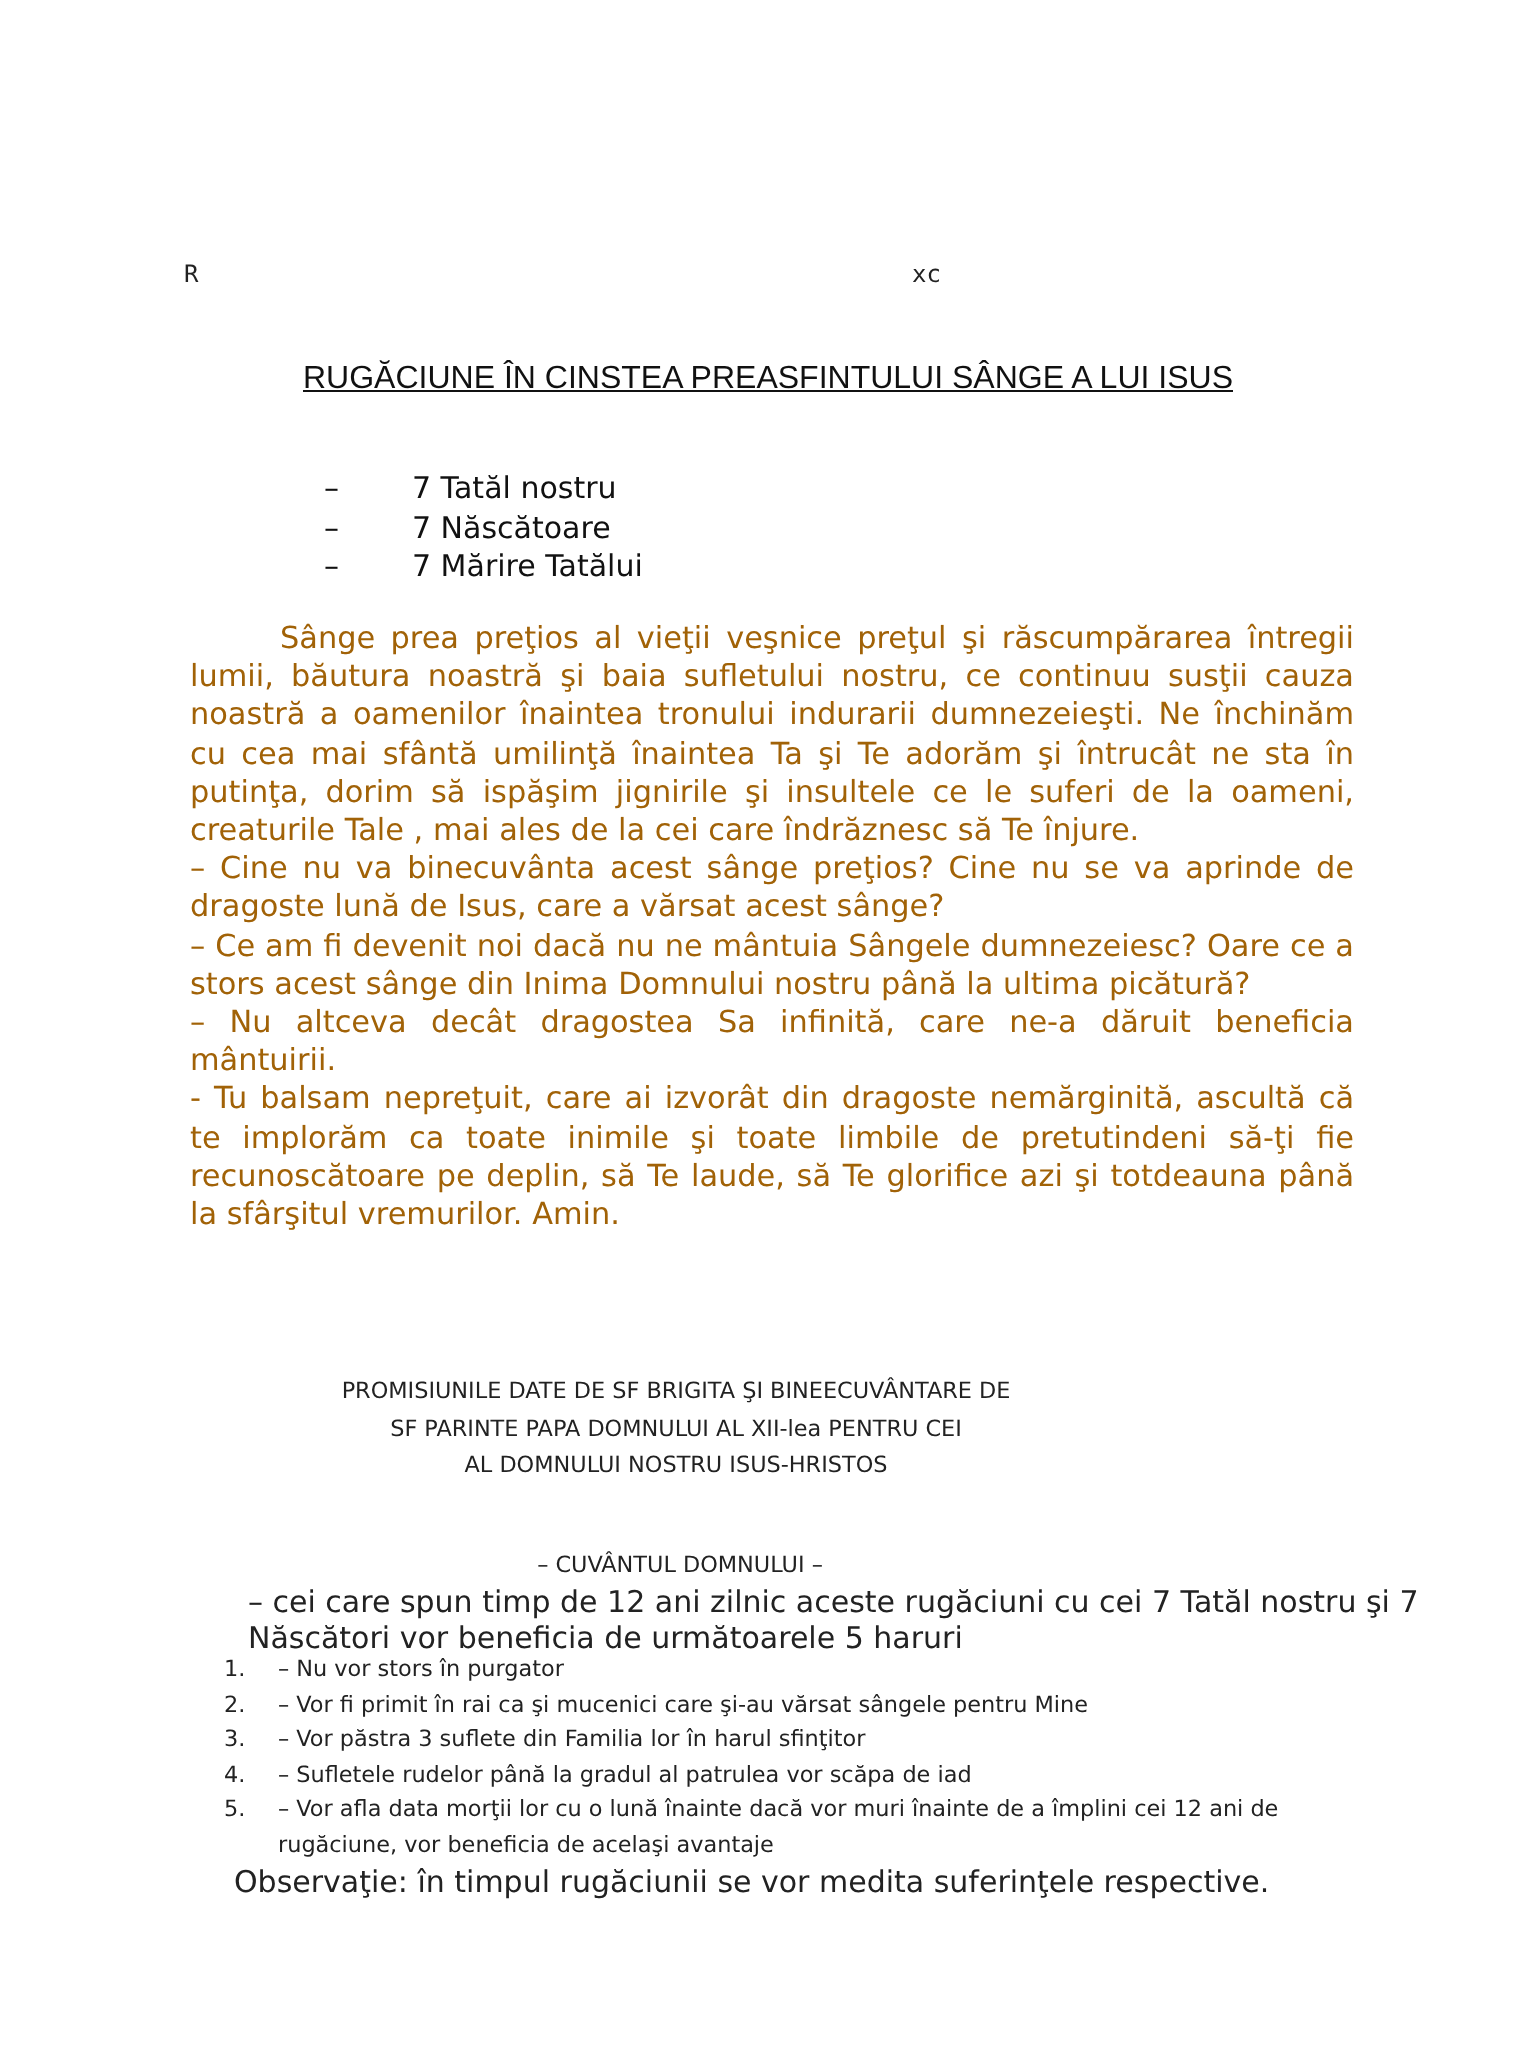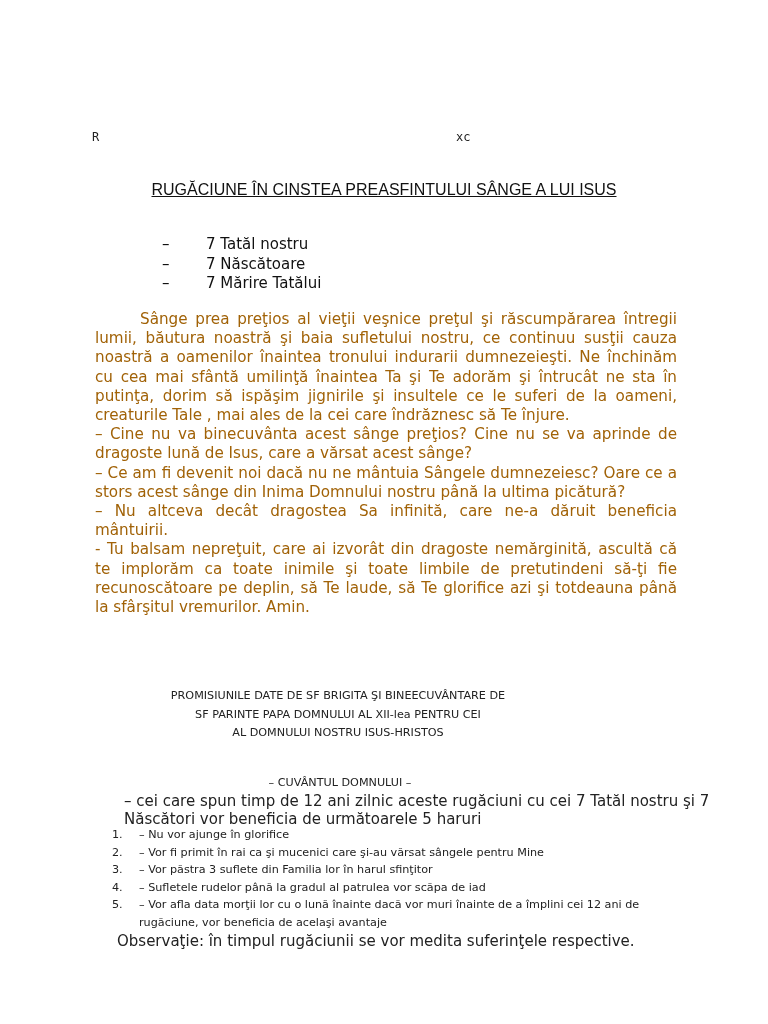--- a/index.html
+++ b/index.html
@@ -88,21 +88,21 @@
     <div>AL DOMNULUI NOSTRU ISUS-HRISTOS</div>
   </div>
 
   <div class="word-head">– CUVÂNTUL DOMNULUI –</div>
 
   <div class="intro">– cei care spun timp de 12 ani zilnic aceste rugăciuni cu cei 7 Tatăl nostru şi 7 Născători vor beneficia de următoarele 5 haruri</div>
 
   <div class="graces">
     <div class="grace">
       <span class="grace-num">1.</span>
-      <span class="grace-text">– Nu vor ajunge în glorifice</span>
+      <span class="grace-text">– Nu vor stors în purgator</span>
     </div>
     <div class="grace">
       <span class="grace-num">2.</span>
       <span class="grace-text">– Vor fi primit în rai ca şi mucenici care şi-au vărsat sângele pentru Mine</span>
     </div>
     <div class="grace">
       <span class="grace-num">3.</span>
       <span class="grace-text">– Vor păstra 3 suflete din Familia lor în harul sfinţitor</span>
     </div>
     <div class="grace">

